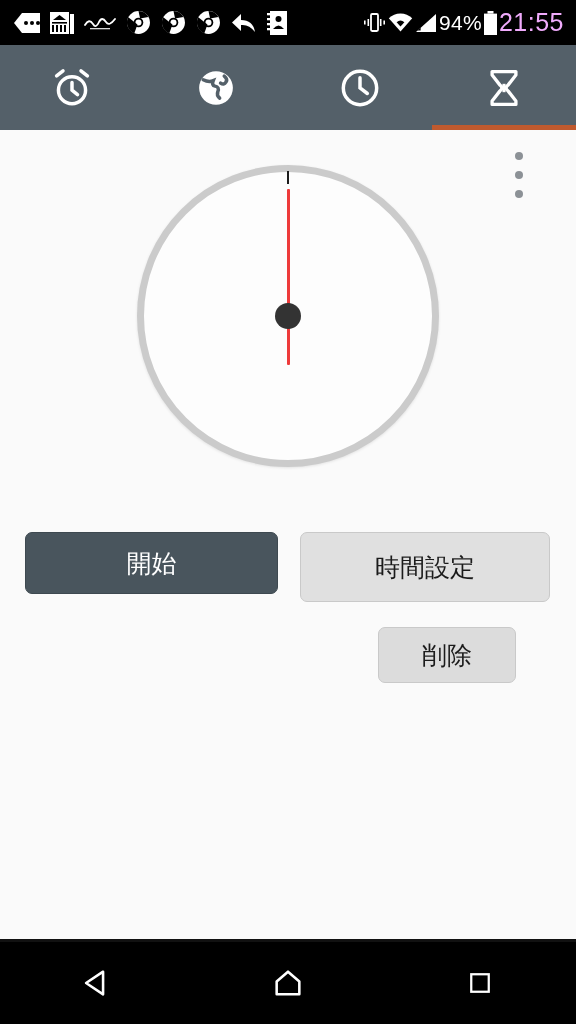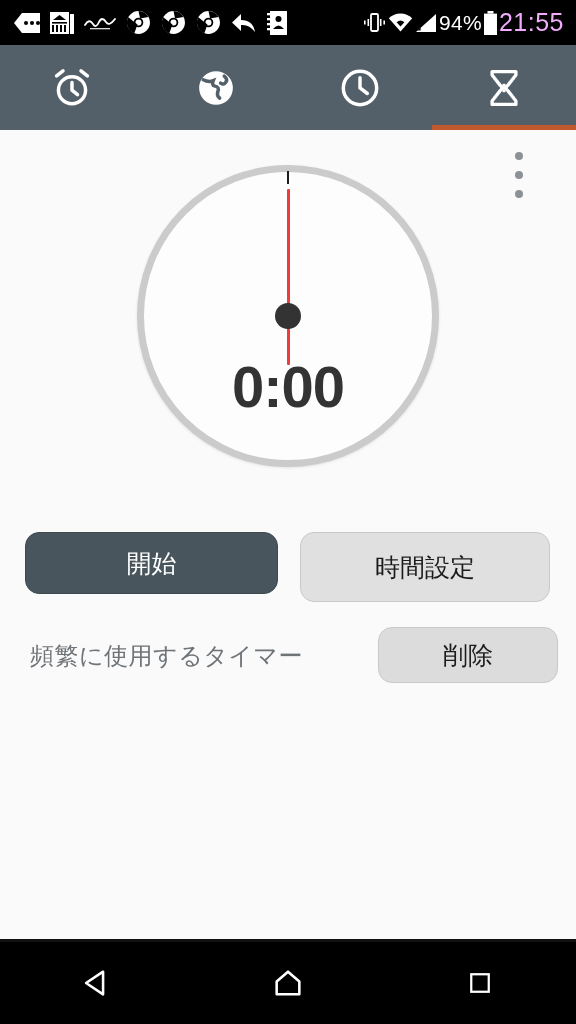--- a/index.html
+++ b/index.html
@@ -85,37 +85,37 @@
     text-align:center;
     font-size:58px; font-weight:bold; color:#333333;
     letter-spacing:-1px;
     font-family:"Liberation Sans","DejaVu Sans",sans-serif;
   }
 
   
   .btn{
     position:absolute;
     display:flex; align-items:center; justify-content:center;
-    border-radius:14px;
+    border-radius:7px;
     font-size:25px;
     border:1px solid transparent;
     user-select:none;
   }
   .btn-start{
     left:25px; top:532px; width:253px; height:62px;
     background:#49555D; color:#FFFFFF;
     border-color:#3E4950;
   }
   .btn-settime{
     left:300px; top:532px; width:250px; height:70px;
     background:#E0E0E0; color:#1B1B1B;
     border:1px solid #C9C9C9;
   }
   .btn-delete{
-    left:378px; top:627px; width:180px; height:56px;
+    left:378px; top:627px; width:138px; height:56px;
     background:#DCDCDC; color:#1B1B1B;
     border:1px solid #C9C9C9;
   }
   .freq-label{
     position:absolute; left:30px; top:640px;
     font-size:24px; color:#6F7478;
     letter-spacing:.5px;
   }
 
   
@@ -281,27 +281,25 @@
     <i></i>
     <i></i>
   </div>
 
   <div class="dial-wrap">
     <div class="dial"></div>
     <div class="tick-top"></div>
     <div class="hand"></div>
     <div class="hand-tail"></div>
     <div class="hub"></div>
-    <div class="dial-time">0:00</div>
   </div>
 
   <div class="btn btn-start">開始</div>
   <div class="btn btn-settime">時間設定</div>
 
-  <div class="freq-label">頻繁に使用するタイマー</div>
   <div class="btn btn-delete">削除</div>
 
   <div class="hairline"></div>
   <div class="navbar">
     <div class="nb">
       <svg width="34" height="34" viewBox="0 0 24 24">
         <path d="M17 4 L5 12 L17 20 Z" fill="none" stroke="#fff" stroke-width="1.8" stroke-linejoin="round"></path>
       </svg>
     </div>
     <div class="nb">

